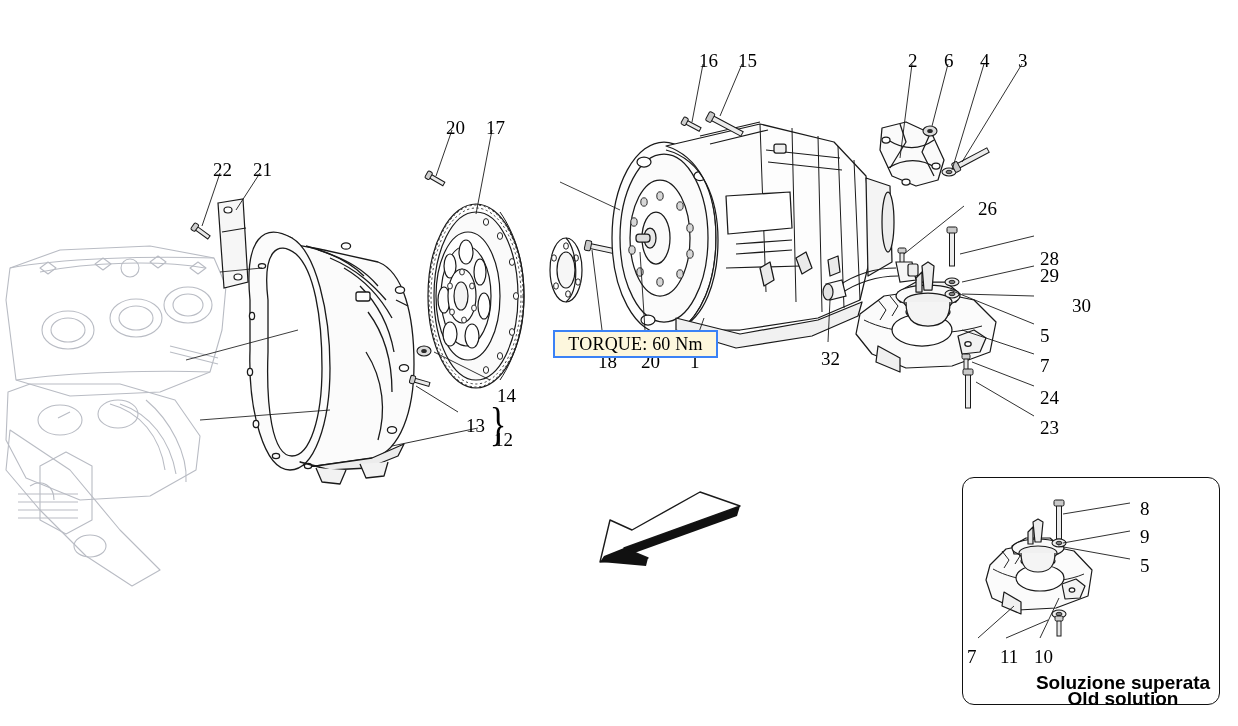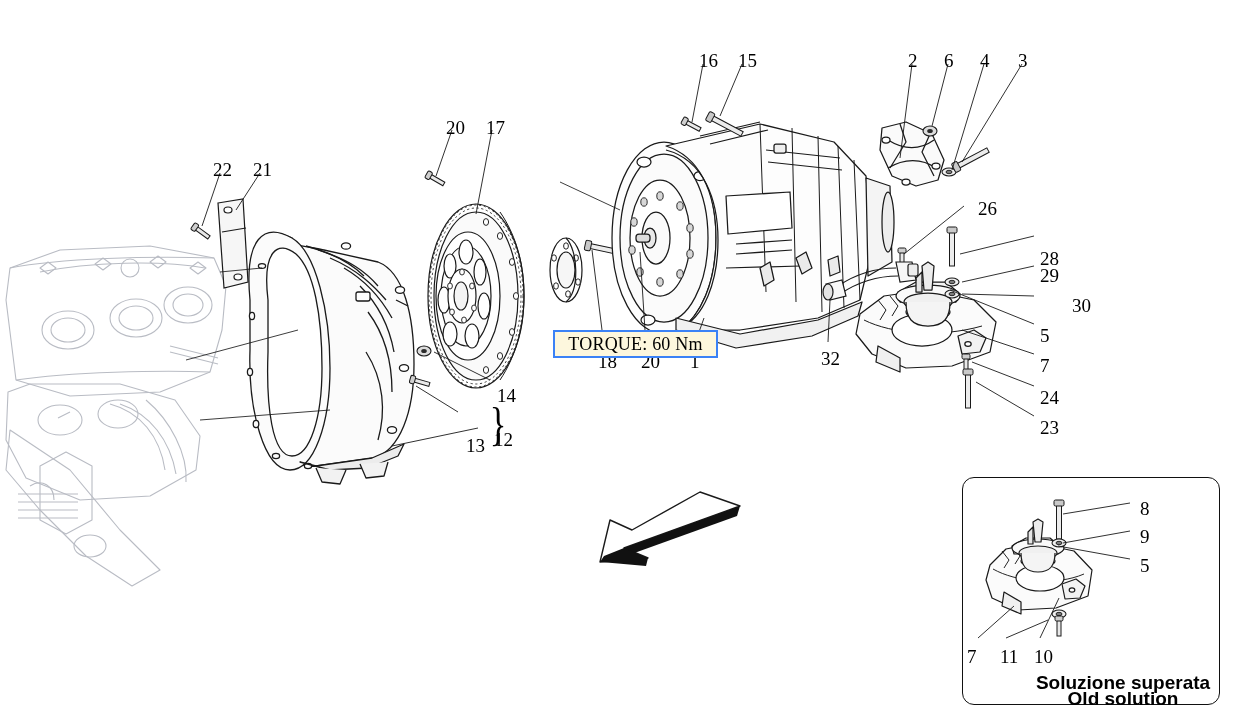--- a/index.html
+++ b/index.html
@@ -516,21 +516,21 @@
   <div class="callout" style="left:969px;top:199px;margin-left:9px;">26</div>
   <div class="callout" style="left:1040px;top:249px;">28</div>
   <div class="callout" style="left:1040px;top:266px;">29</div>
   <div class="callout" style="left:1040px;top:296px;margin-left:32px;">30</div>
   <div class="callout" style="left:1040px;top:326px;">5</div>
   <div class="callout" style="left:1040px;top:356px;">7</div>
   <div class="callout" style="left:1040px;top:388px;">24</div>
   <div class="callout" style="left:1040px;top:418px;">23</div>
   <div class="callout" style="left:821px;top:349px;">32</div>
   <div class="callout" style="left:497px;top:386px;">14</div>
-  <div class="callout" style="left:466px;top:416px;margin-top:20px;">13</div>
+  <div class="callout" style="left:466px;top:416px;">13</div>
   <div class="callout" style="left:494px;top:430px;">12</div>
   <div class="callout" style="left:598px;top:352px;">18</div>
   <div class="callout" style="left:641px;top:352px;">20</div>
   <div class="callout" style="left:690px;top:352px;">1</div>
 
   <div class="brace" style="left:487px;top:402px;">}</div>
 
   <div id="torque-box">TORQUE: 60 Nm</div>
 
   <div id="inset-box"></div>

